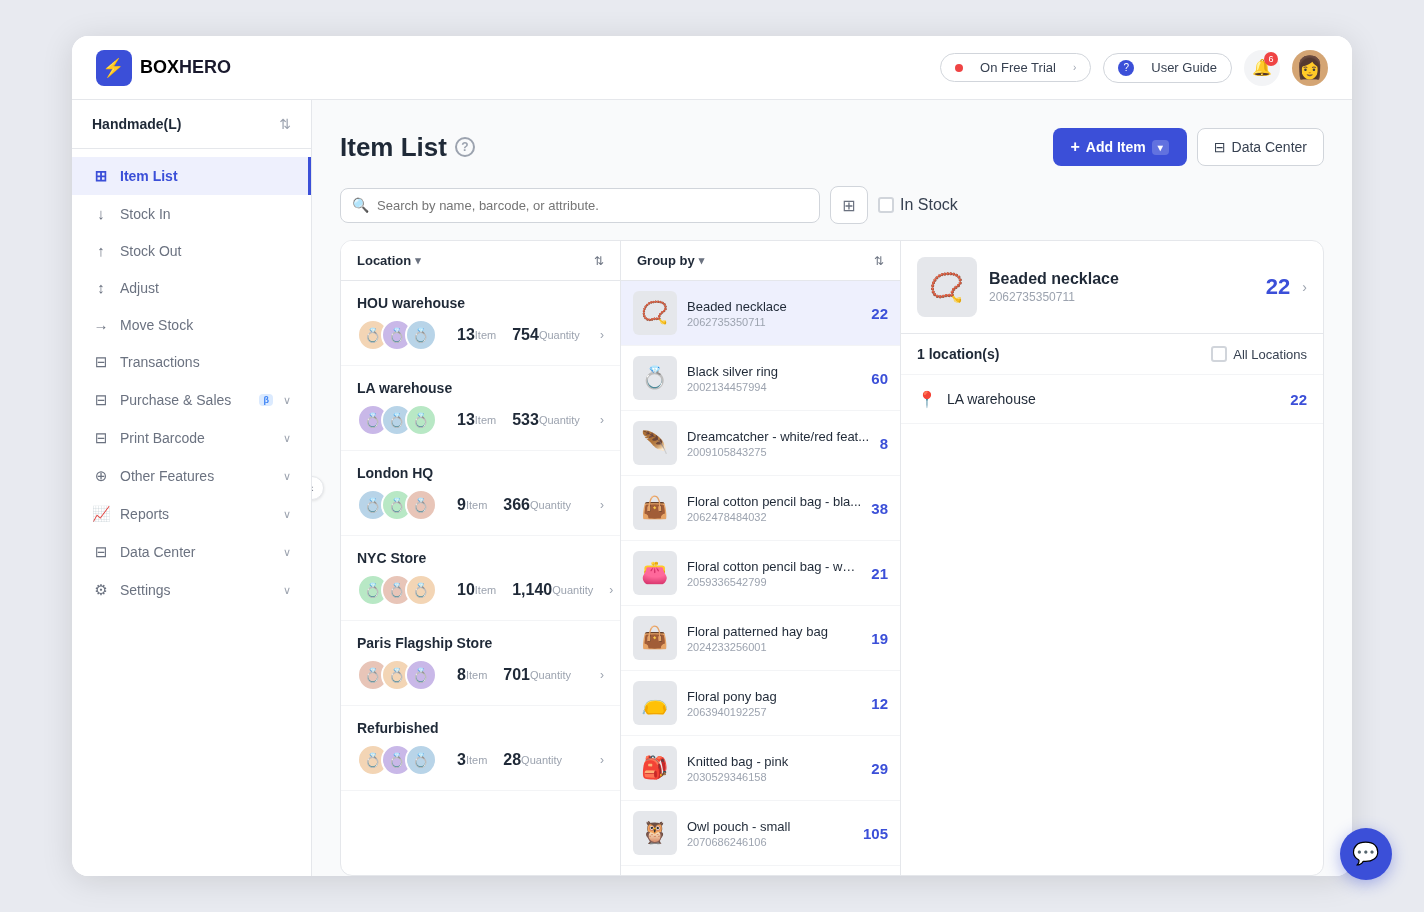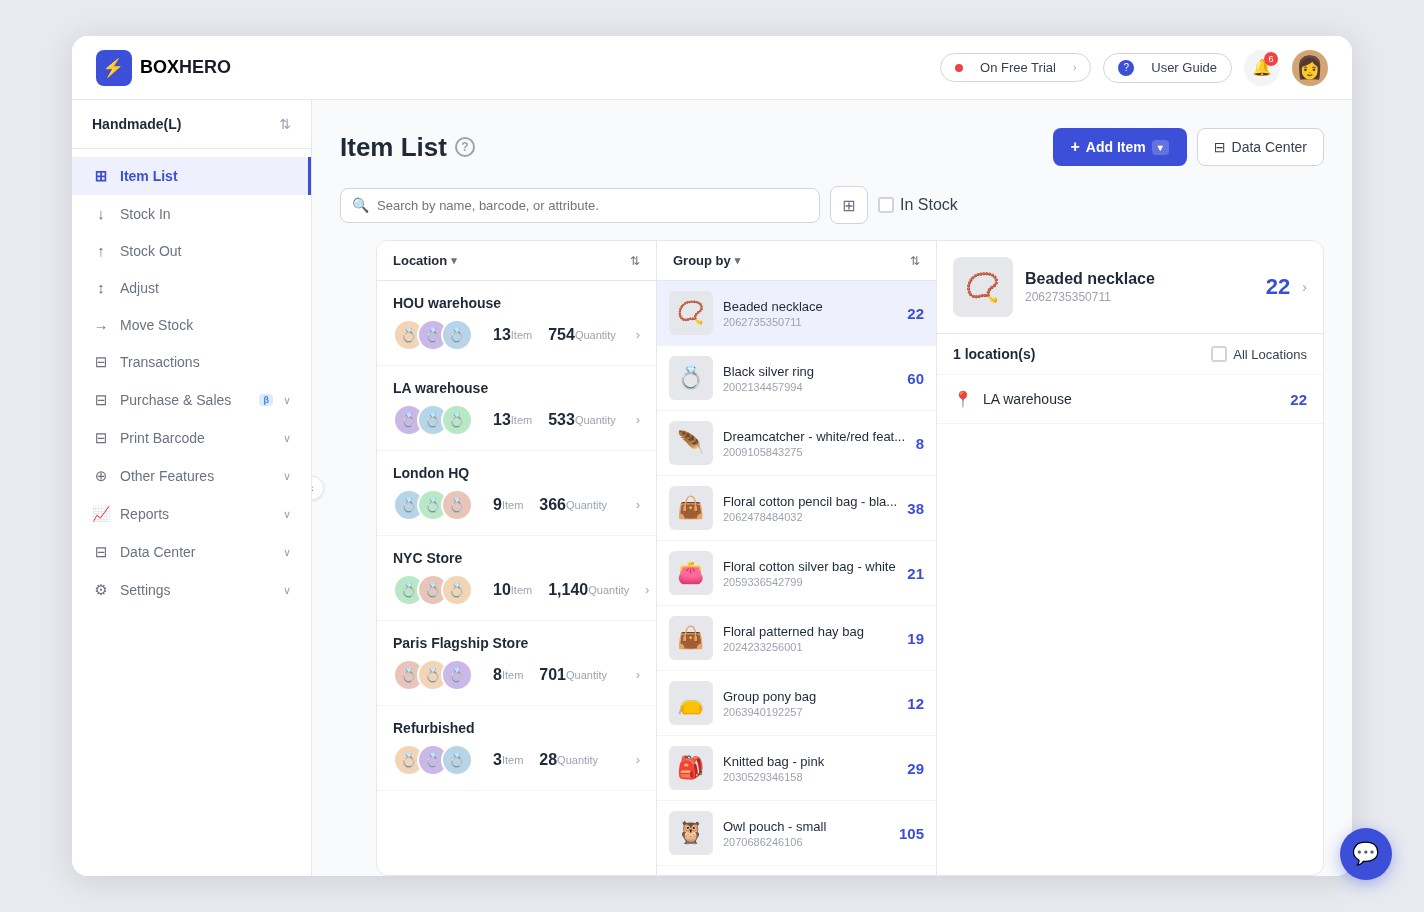--- a/index.html
+++ b/index.html
@@ -347,21 +347,20 @@
 
     
     .panels {
       display: flex;
       flex: 1;
       gap: 0;
       overflow: hidden;
       border-radius: 12px;
       border: 1px solid #e5e7eb;
       background: #fff;
-      margin-left: 36px;
     }
 
     
     .left-panel {
       width: 280px;
       border-right: 1px solid #e5e7eb;
       display: flex;
       flex-direction: column;
       overflow: hidden;
       flex-shrink: 0;
@@ -901,37 +900,37 @@
     <div class="item-thumb">👜</div>
     <div class="item-info">
       <div class="item-name">Floral cotton pencil bag - bla...</div>
       <div class="item-barcode">2062478484032</div>
     </div>
     <span class="item-qty">38</span>
   </div>
                 <div class="item-row">
     <div class="item-thumb">👛</div>
     <div class="item-info">
-      <div class="item-name">Floral cotton silver bag - white</div>
+      <div class="item-name">Floral cotton pencil bag - white</div>
       <div class="item-barcode">2059336542799</div>
     </div>
     <span class="item-qty">21</span>
   </div>
                 <div class="item-row">
     <div class="item-thumb">👜</div>
     <div class="item-info">
       <div class="item-name">Floral patterned hay bag</div>
       <div class="item-barcode">2024233256001</div>
     </div>
     <span class="item-qty">19</span>
   </div>
                 <div class="item-row">
     <div class="item-thumb">👝</div>
     <div class="item-info">
-      <div class="item-name">Group pony bag</div>
+      <div class="item-name">Floral pony bag</div>
       <div class="item-barcode">2063940192257</div>
     </div>
     <span class="item-qty">12</span>
   </div>
                 <div class="item-row">
     <div class="item-thumb">🎒</div>
     <div class="item-info">
       <div class="item-name">Knitted bag - pink</div>
       <div class="item-barcode">2030529346158</div>
     </div>

